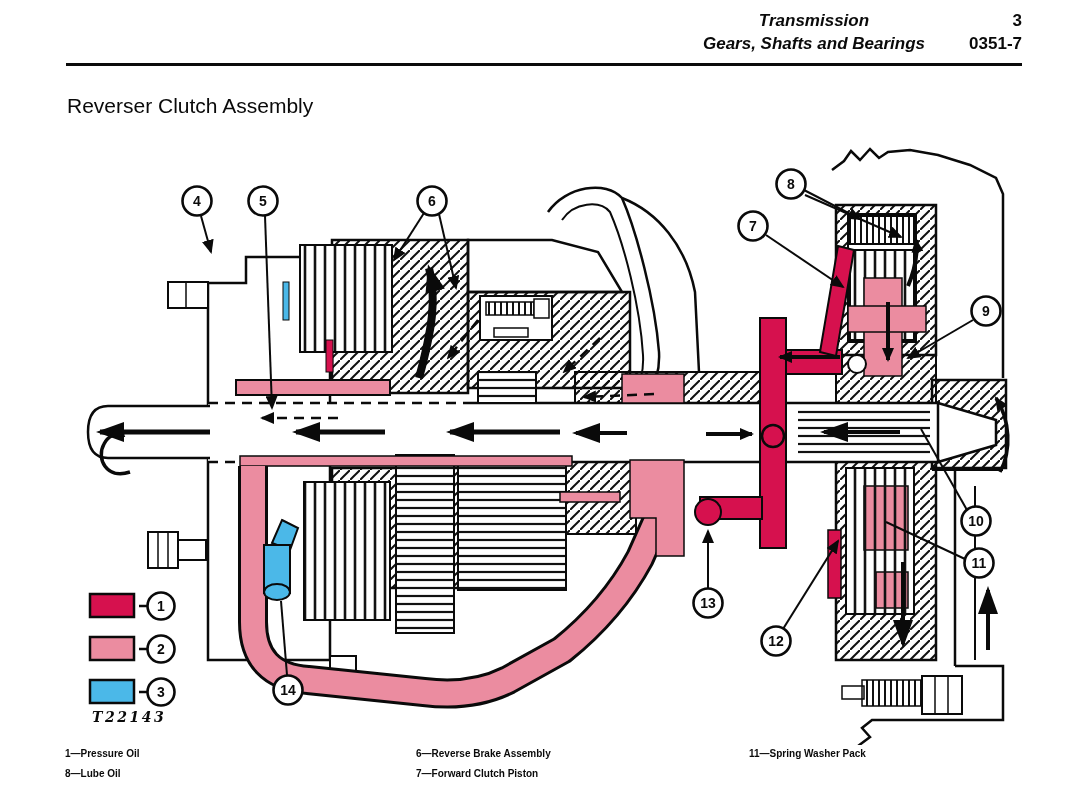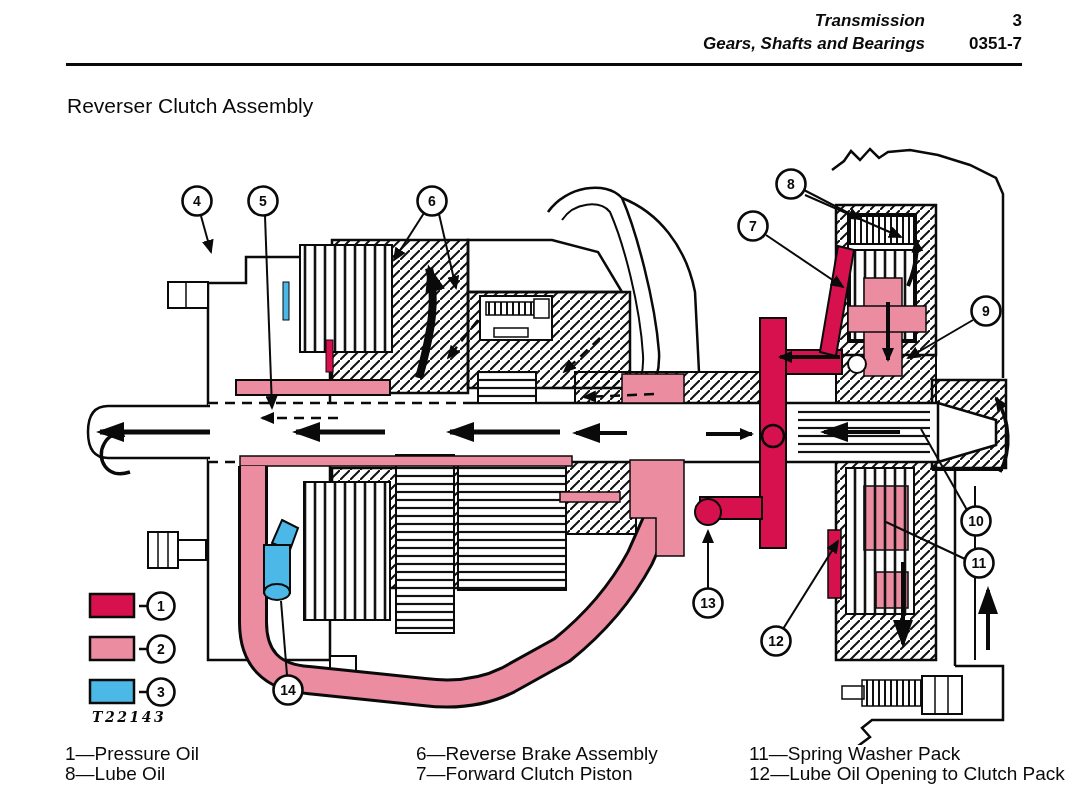--- a/index.html
+++ b/index.html
@@ -3,27 +3,27 @@
 <meta charset="utf-8">
 <style>
   html,body{margin:0;padding:0}
   body{
     width:1082px;height:794px;position:relative;background:#ffffff;
     font-family:"Liberation Sans",sans-serif;color:#0a0a0a;overflow:hidden;
   }
   .pre{white-space:pre}
   .hdr-left{position:absolute;left:67px;top:9px;font-style:italic;font-weight:bold;
             font-size:17px;line-height:23px}
-  .hdr-right{position:absolute;right:157px;top:9px;text-align:right;font-style:italic;
+  .hdr-right{position:absolute;right:157px;top:9px;text-align:center;font-style:italic;
              font-weight:bold;font-size:17px;line-height:23px}
   .hdr-nums{position:absolute;right:60px;top:9px;text-align:right;font-weight:bold;
             font-size:17px;line-height:23px}
   .rule{position:absolute;left:66px;top:63px;width:956px;height:3px;background:#0a0a0a}
   .title{position:absolute;left:67px;top:94px;font-size:21px;font-weight:normal}
-  .footer-col{position:absolute;top:744px;font-weight:normal;font-size:19px;line-height:19.5px}
+  .footer-col{position:absolute;top:744px;font-weight:bold;font-size:10px;line-height:19.5px}
   #fc1{left:65px}#fc2{left:416px}#fc3{left:749px}
   #diagram-svg{position:absolute;left:0;top:130px}
 
   
   .ln{stroke:#0a0a0a;fill:none}
   .w{fill:#ffffff;stroke:#0a0a0a}
   .hatch{fill:url(#hat);stroke:#0a0a0a}
   .press{fill:#D6114E;stroke:#0a0a0a}
   .lube{fill:#EB8CA0;stroke:#0a0a0a}
   .blu{fill:#4BB8E8;stroke:#0a0a0a}
@@ -305,14 +305,13 @@
 <div class="footer-col" id="fc1">
   <div>1—Pressure Oil</div>
   <div>8—Lube Oil</div>
 </div>
 <div class="footer-col" id="fc2">
   <div>6—Reverse Brake Assembly</div>
   <div>7—Forward Clutch Piston</div>
 </div>
 <div class="footer-col" id="fc3">
   <div>11—Spring Washer Pack</div>
-  <div>12—Lube Oil Opening to Clutch Pack</div>
 </div>
 
 </body></html>

